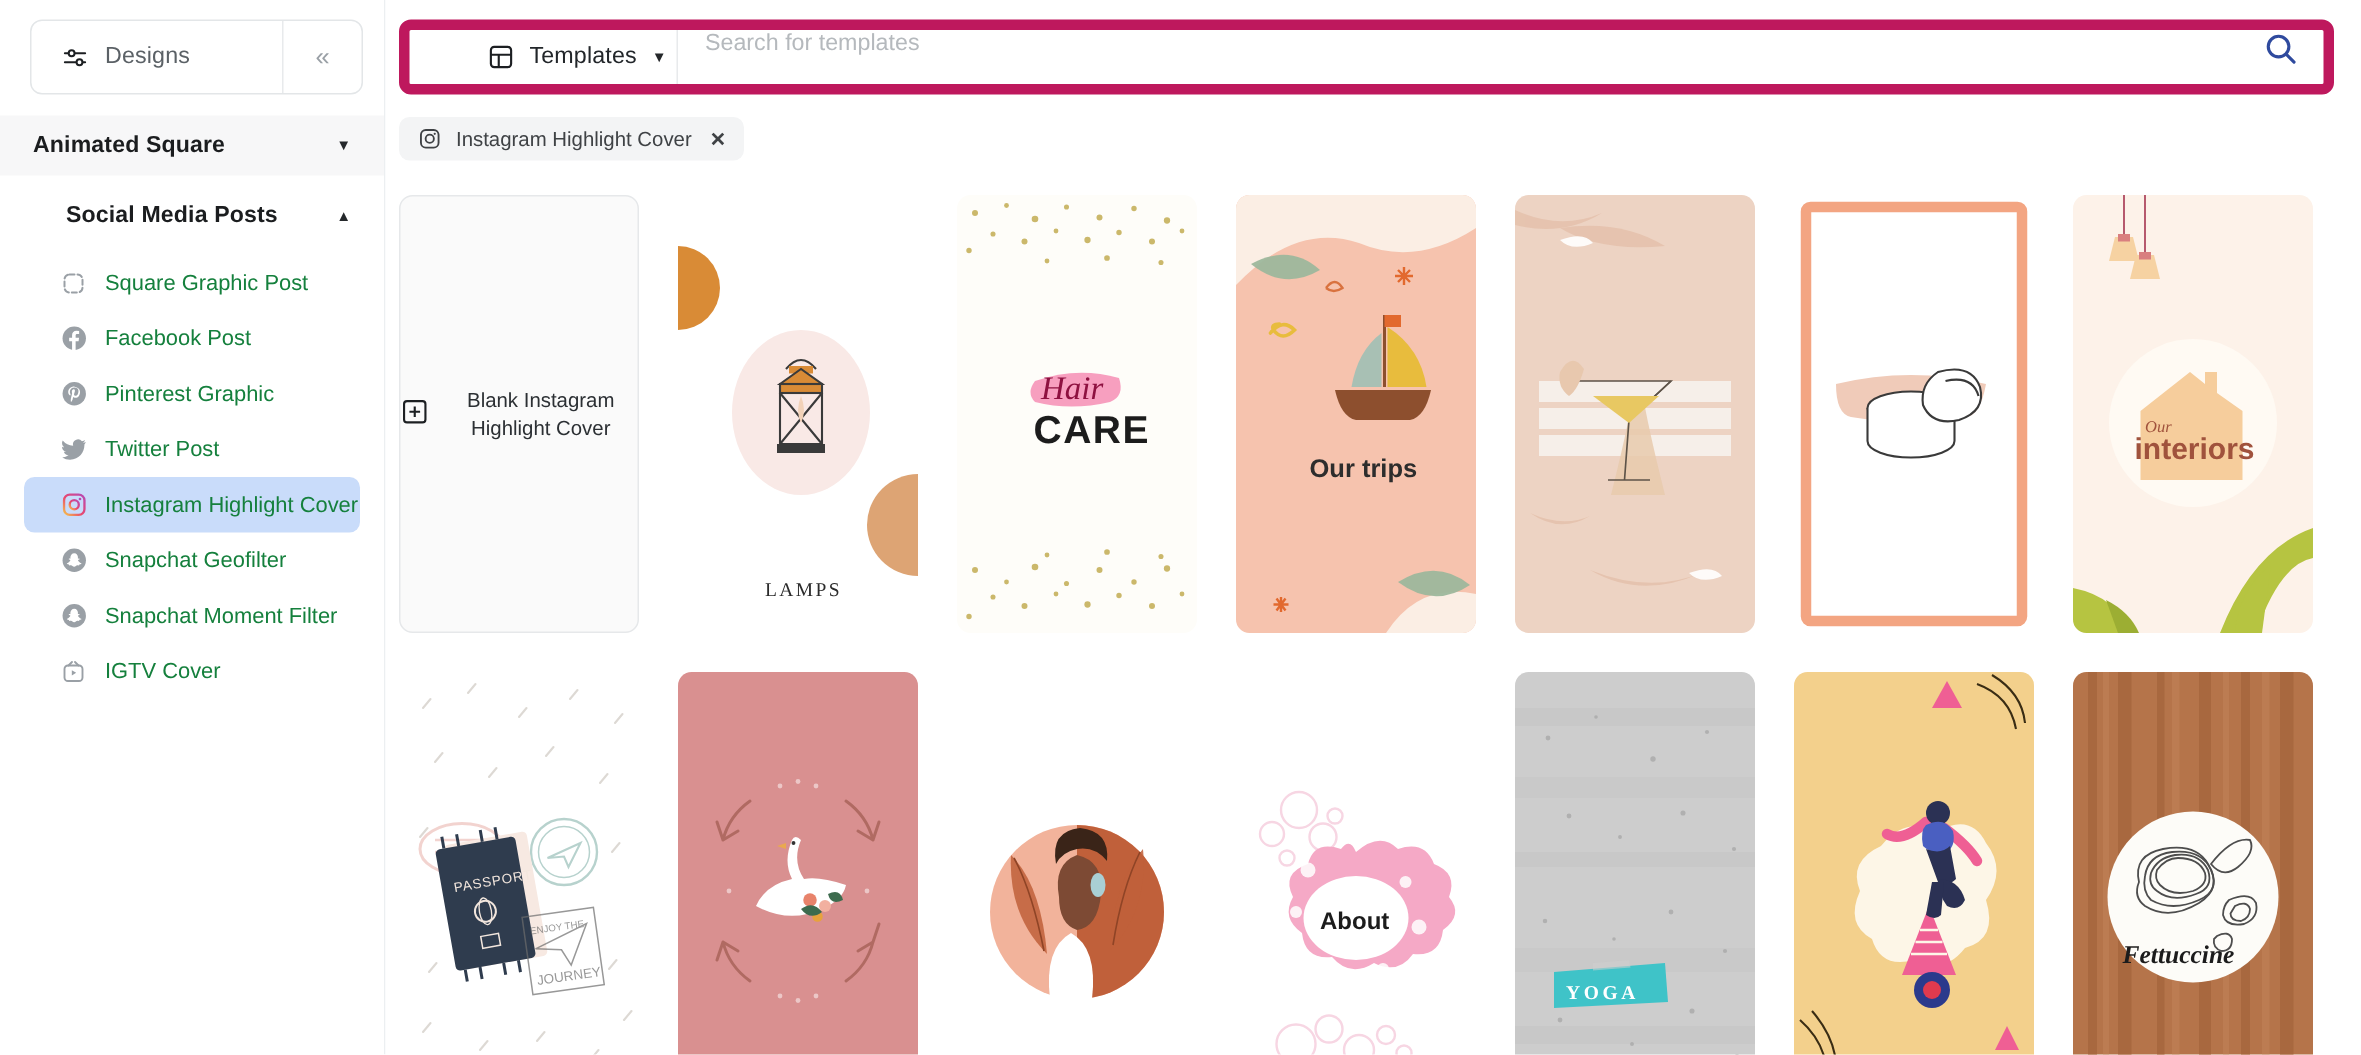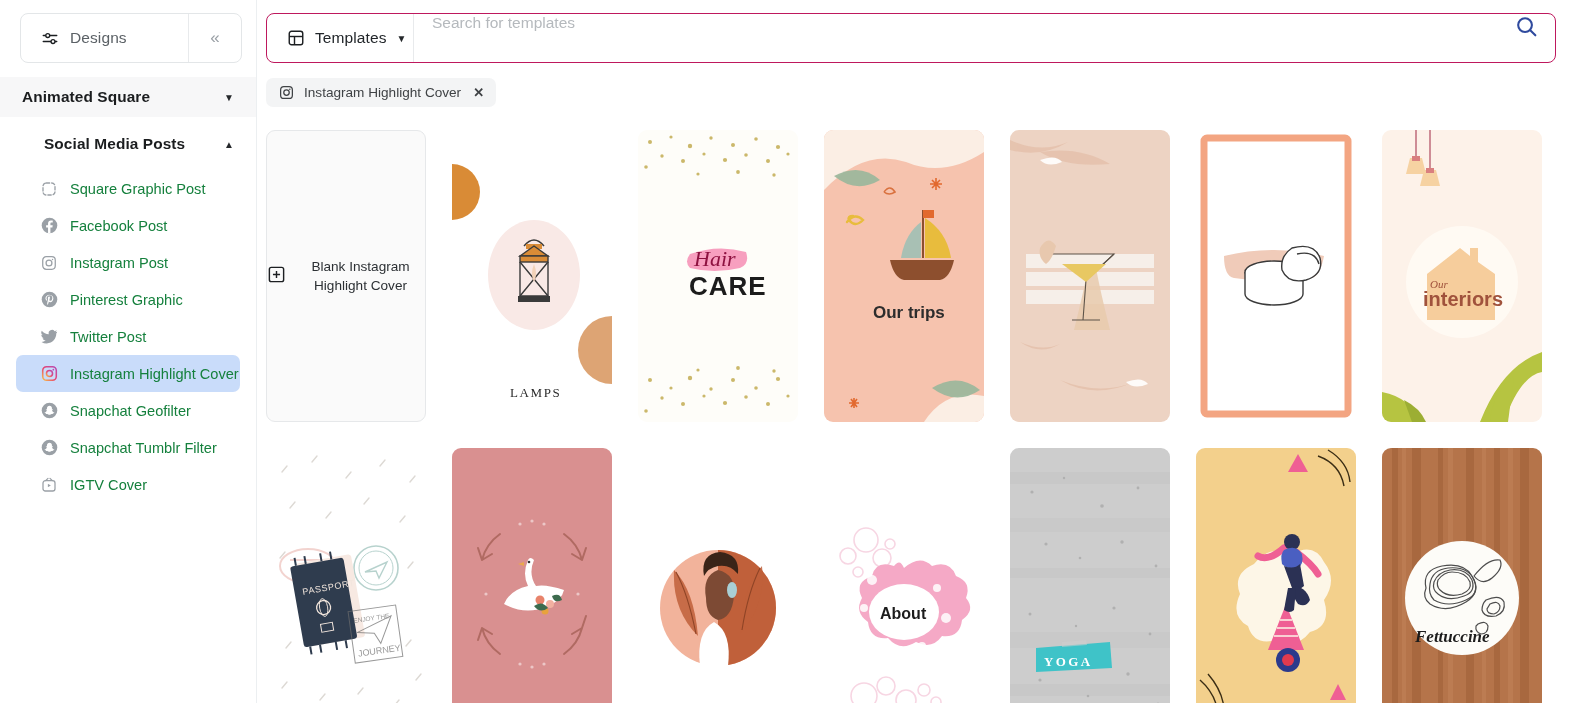--- a/index.html
+++ b/index.html
@@ -75,24 +75,25 @@
   }
   .nav-item.active { background: #c9dcfa; }
   .nav-ico { width: 18px; height: 18px; flex: 0 0 18px; display:flex; align-items:center; justify-content:center; }
   .nav-ico svg { display: block; }
 
   
   .main { flex: 1; position: relative; height: 703px; background: #fff; }
   .topbar {
     margin: 13px 18px 0 9px;
     height: 50px;
-    border: 1px solid #be185d;
+    border: 7px solid #be185d;
     border-radius: 8px;
     display: flex; align-items: stretch;
     background: #fff;
+    padding-left: 32px;
   }
   .tpl-btn {
     width: 147px;
     display: flex; align-items: center; gap: 10px;
     padding-left: 20px;
     border-right: 1px solid #e8eaec;
     cursor: pointer;
   }
   .tpl-label { font-size: 15.5px; color: #22262a; letter-spacing: .1px; }
   .search-wrap { flex: 1; display: flex; align-items: flex-start; padding: 0 12px 0 18px; gap: 38px; }
@@ -185,30 +186,20 @@
         <span class="nav-ico">
           <svg width="17" height="17" viewBox="0 0 24 24">
               <circle cx="12" cy="12" r="11" fill="#9aa0a6"></circle>
               <path d="M13.3 23v-8.2h2.8l.42-3.2h-3.22V9.5c0-.93.26-1.56 1.6-1.56h1.7V5.08A22 22 0 0014.1 4.9c-2.46 0-4.15 1.5-4.15 4.26v2.44H7.2v3.2h2.75V23z" fill="#fff"></path>
             </svg>
         </span>
         <span>Facebook Post</span>
       </div>
 
 
-      <div class="nav-item">
-        <span class="nav-ico">
-          <svg width="16" height="16" viewBox="0 0 24 24" fill="none" stroke="#9aa0a6" stroke-width="1.9">
-            <rect x="2.6" y="2.6" width="18.8" height="18.8" rx="5.2"></rect>
-              <circle cx="12" cy="12" r="4.4"></circle>
-              <circle cx="17.3" cy="6.7" r="1.1" fill="#9aa0a6" stroke="none"></circle>
-          </svg>
-        </span>
-        <span>Instagram Post</span>
-      </div>
 
       <div class="nav-item">
         <span class="nav-ico">
           <svg width="17" height="17" viewBox="0 0 24 24">
               <circle cx="12" cy="12" r="11" fill="#9aa0a6"></circle>
               <path d="M12.4 5.2c-4 0-6.1 2.6-6.1 5.2 0 1.2.6 2.7 1.7 3.2.16.08.25.04.3-.13l.23-.9c.03-.12 0-.18-.08-.3-.4-.5-.63-1.2-.63-1.9 0-2.3 1.7-4.3 4.4-4.3 2.4 0 3.75 1.4 3.75 3.3 0 2.5-1.1 4.5-2.75 4.5-.9 0-1.6-.75-1.38-1.68.27-1.1.8-2.3.8-3.1 0-.72-.4-1.32-1.2-1.32-.95 0-1.7 1-1.7 2.3 0 .83.28 1.4.28 1.4l-1.13 4.8c-.33 1.4-.05 3.2-.02 3.35.02.1.14.13.2.05.08-.1 1.1-1.36 1.45-2.6.1-.36.57-2.24.57-2.24.28.54 1.1 1 1.98 1 2.6 0 4.37-2.38 4.37-5.56 0-2.4-2.04-4.65-5.13-4.65z" fill="#fff"></path>
             </svg>
         </span>
         <span>Pinterest Graphic</span>
       </div>
@@ -251,21 +242,21 @@
         <span>Snapchat Geofilter</span>
       </div>
 
       <div class="nav-item">
         <span class="nav-ico">
           <svg width="17" height="17" viewBox="0 0 24 24">
               <circle cx="12" cy="12" r="11" fill="#9aa0a6"></circle>
               <path d="M12 5.3c2.2 0 3.4 1.7 3.45 3.6.02.6-.03 1.1-.06 1.55.28.14.6.12.92-.03.2-.1.45-.06.6.1.2.24.1.6-.17.73-.5.24-1.2.38-1.2.74 0 .62 1.63 2.5 3 2.86.3.08.35.38.18.55-.33.34-1.2.54-1.85.63-.13.33-.1.82-.4.9-.32.1-.87-.13-1.55-.13-1.1 0-1.6 1.35-3 1.35s-1.9-1.35-3-1.35c-.68 0-1.23.23-1.55.13-.3-.08-.27-.57-.4-.9-.65-.1-1.52-.3-1.85-.63-.17-.17-.12-.47.18-.55 1.37-.36 3-2.24 3-2.86 0-.36-.7-.5-1.2-.74-.27-.13-.37-.5-.17-.73.15-.17.4-.2.6-.1.32.15.64.17.92.03-.03-.45-.08-.95-.06-1.55C8.6 7 9.8 5.3 12 5.3z" fill="#fff"></path>
             </svg>
         </span>
-        <span>Snapchat Tumblr Filter</span>
+        <span>Snapchat Moment Filter</span>
       </div>
 
       <div class="nav-item">
         <span class="nav-ico">
           <svg width="16" height="16" viewBox="0 0 24 24" fill="none" stroke="#9aa0a6" stroke-width="1.9">
             <rect x="3" y="5.5" width="18" height="15.5" rx="3.5"></rect>
             <path d="M7 5.5L10.5 2M17 5.5L13.5 2" stroke-linecap="round"></path>
             <path d="M10.3 10.2l4.4 2.6-4.4 2.6z" fill="#9aa0a6" stroke="none"></path>
           </svg>
         </span>

